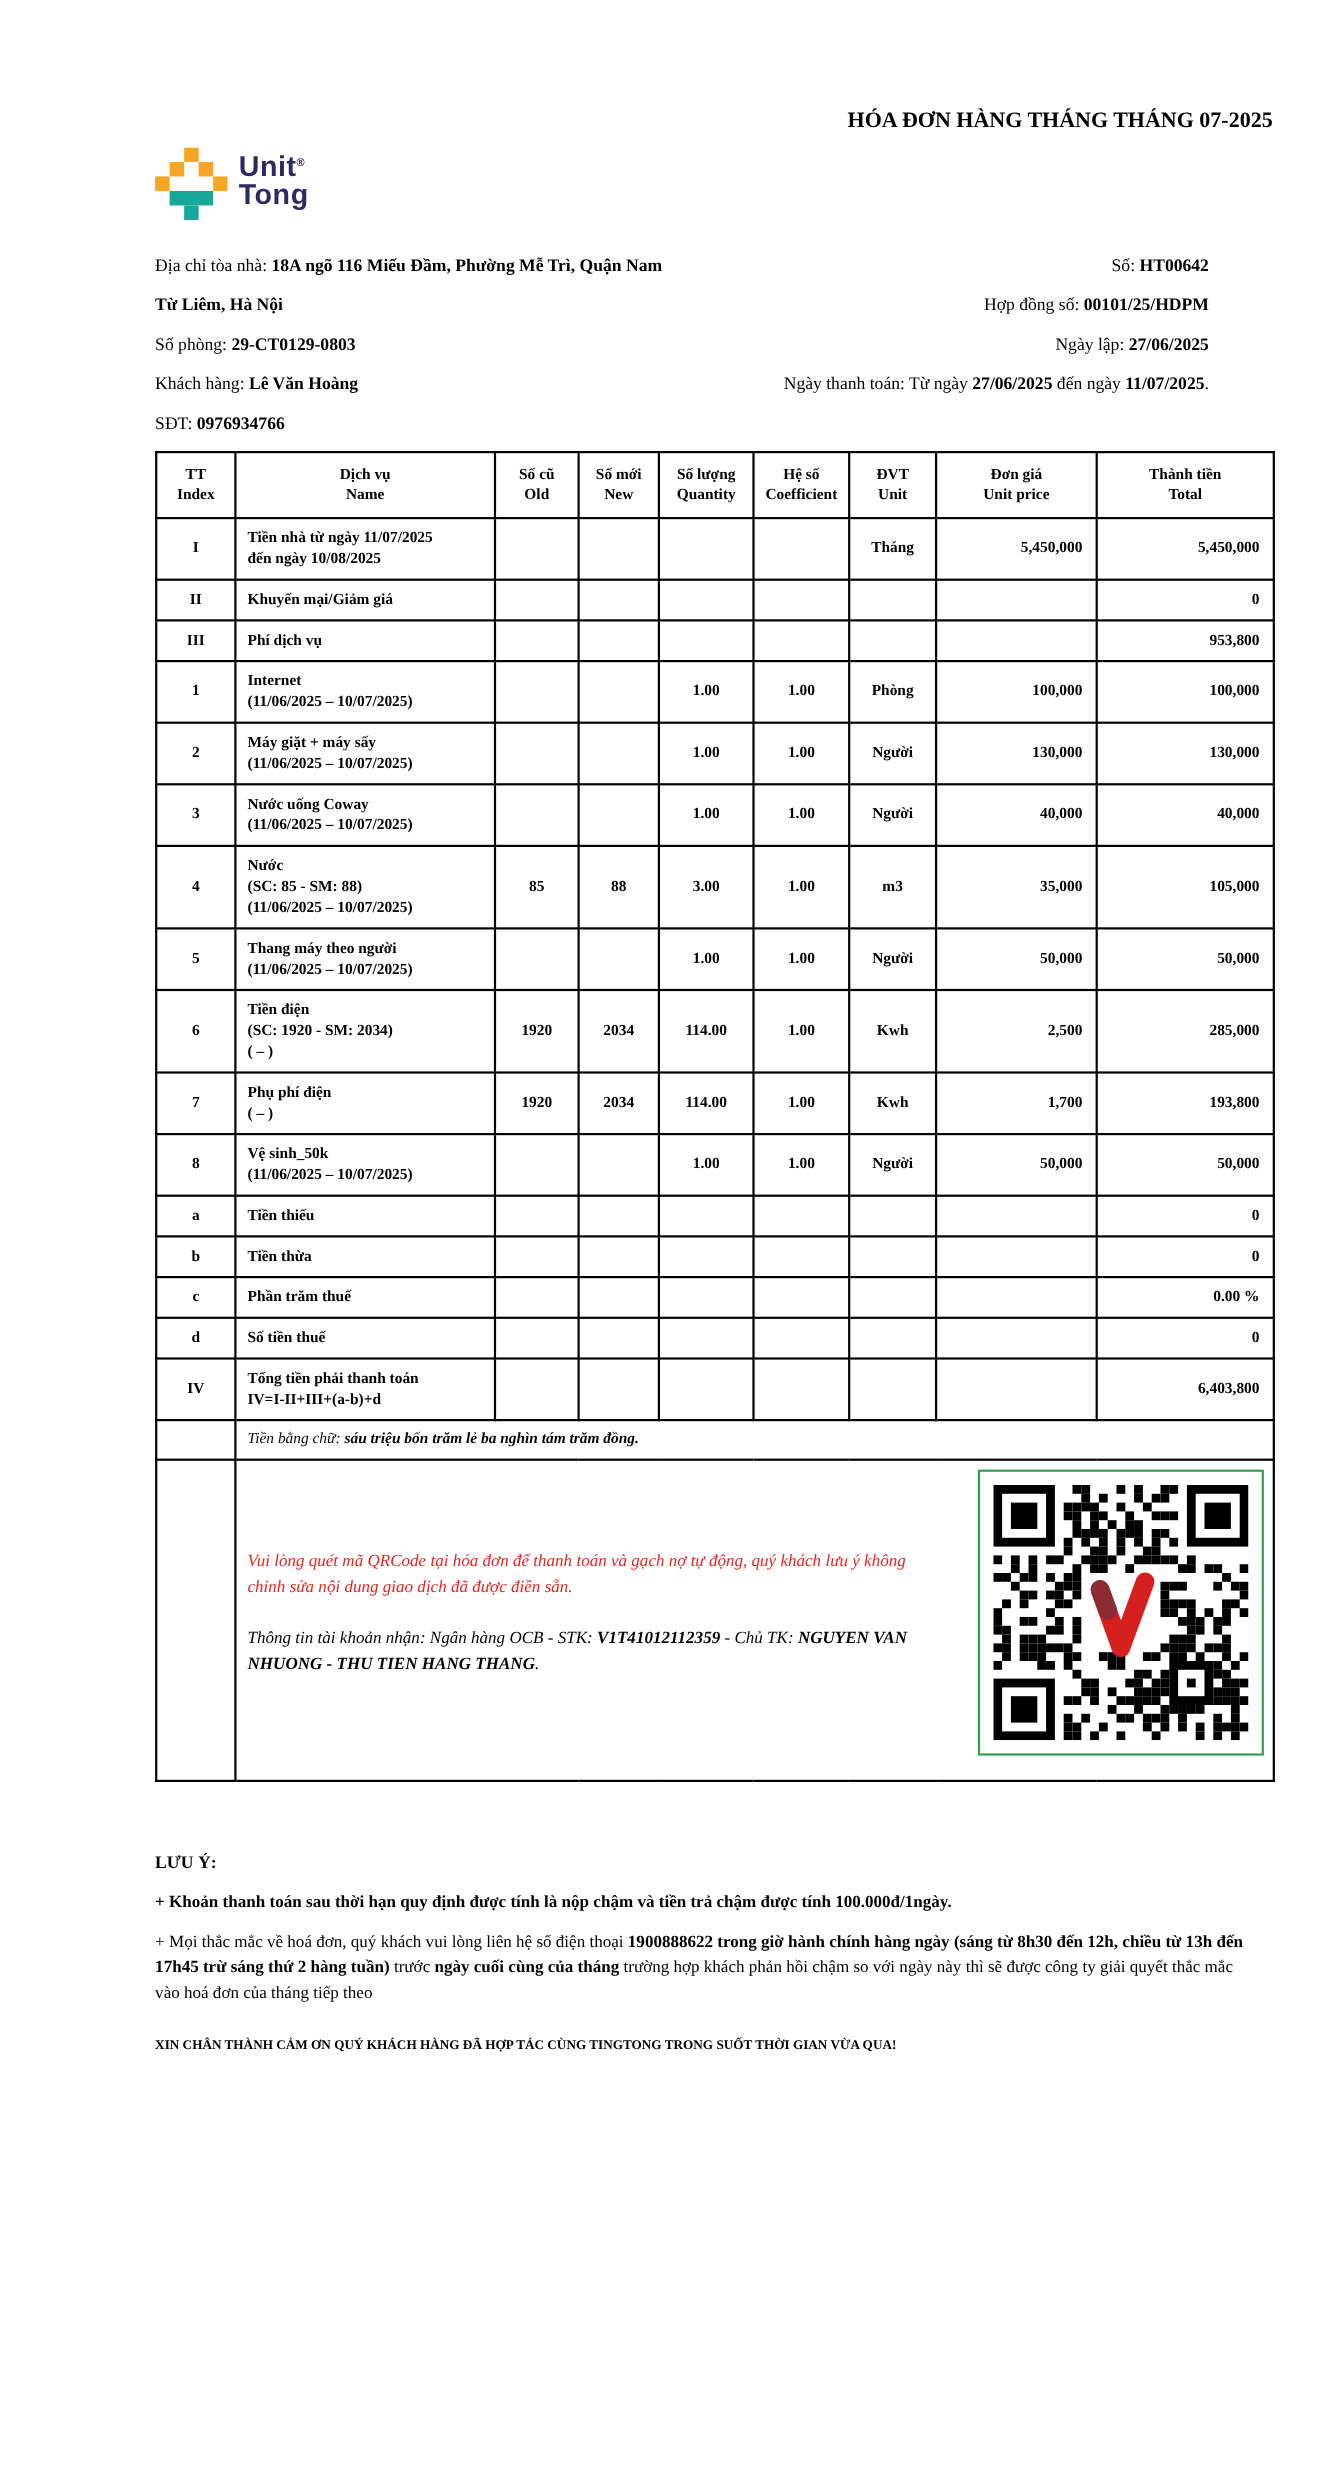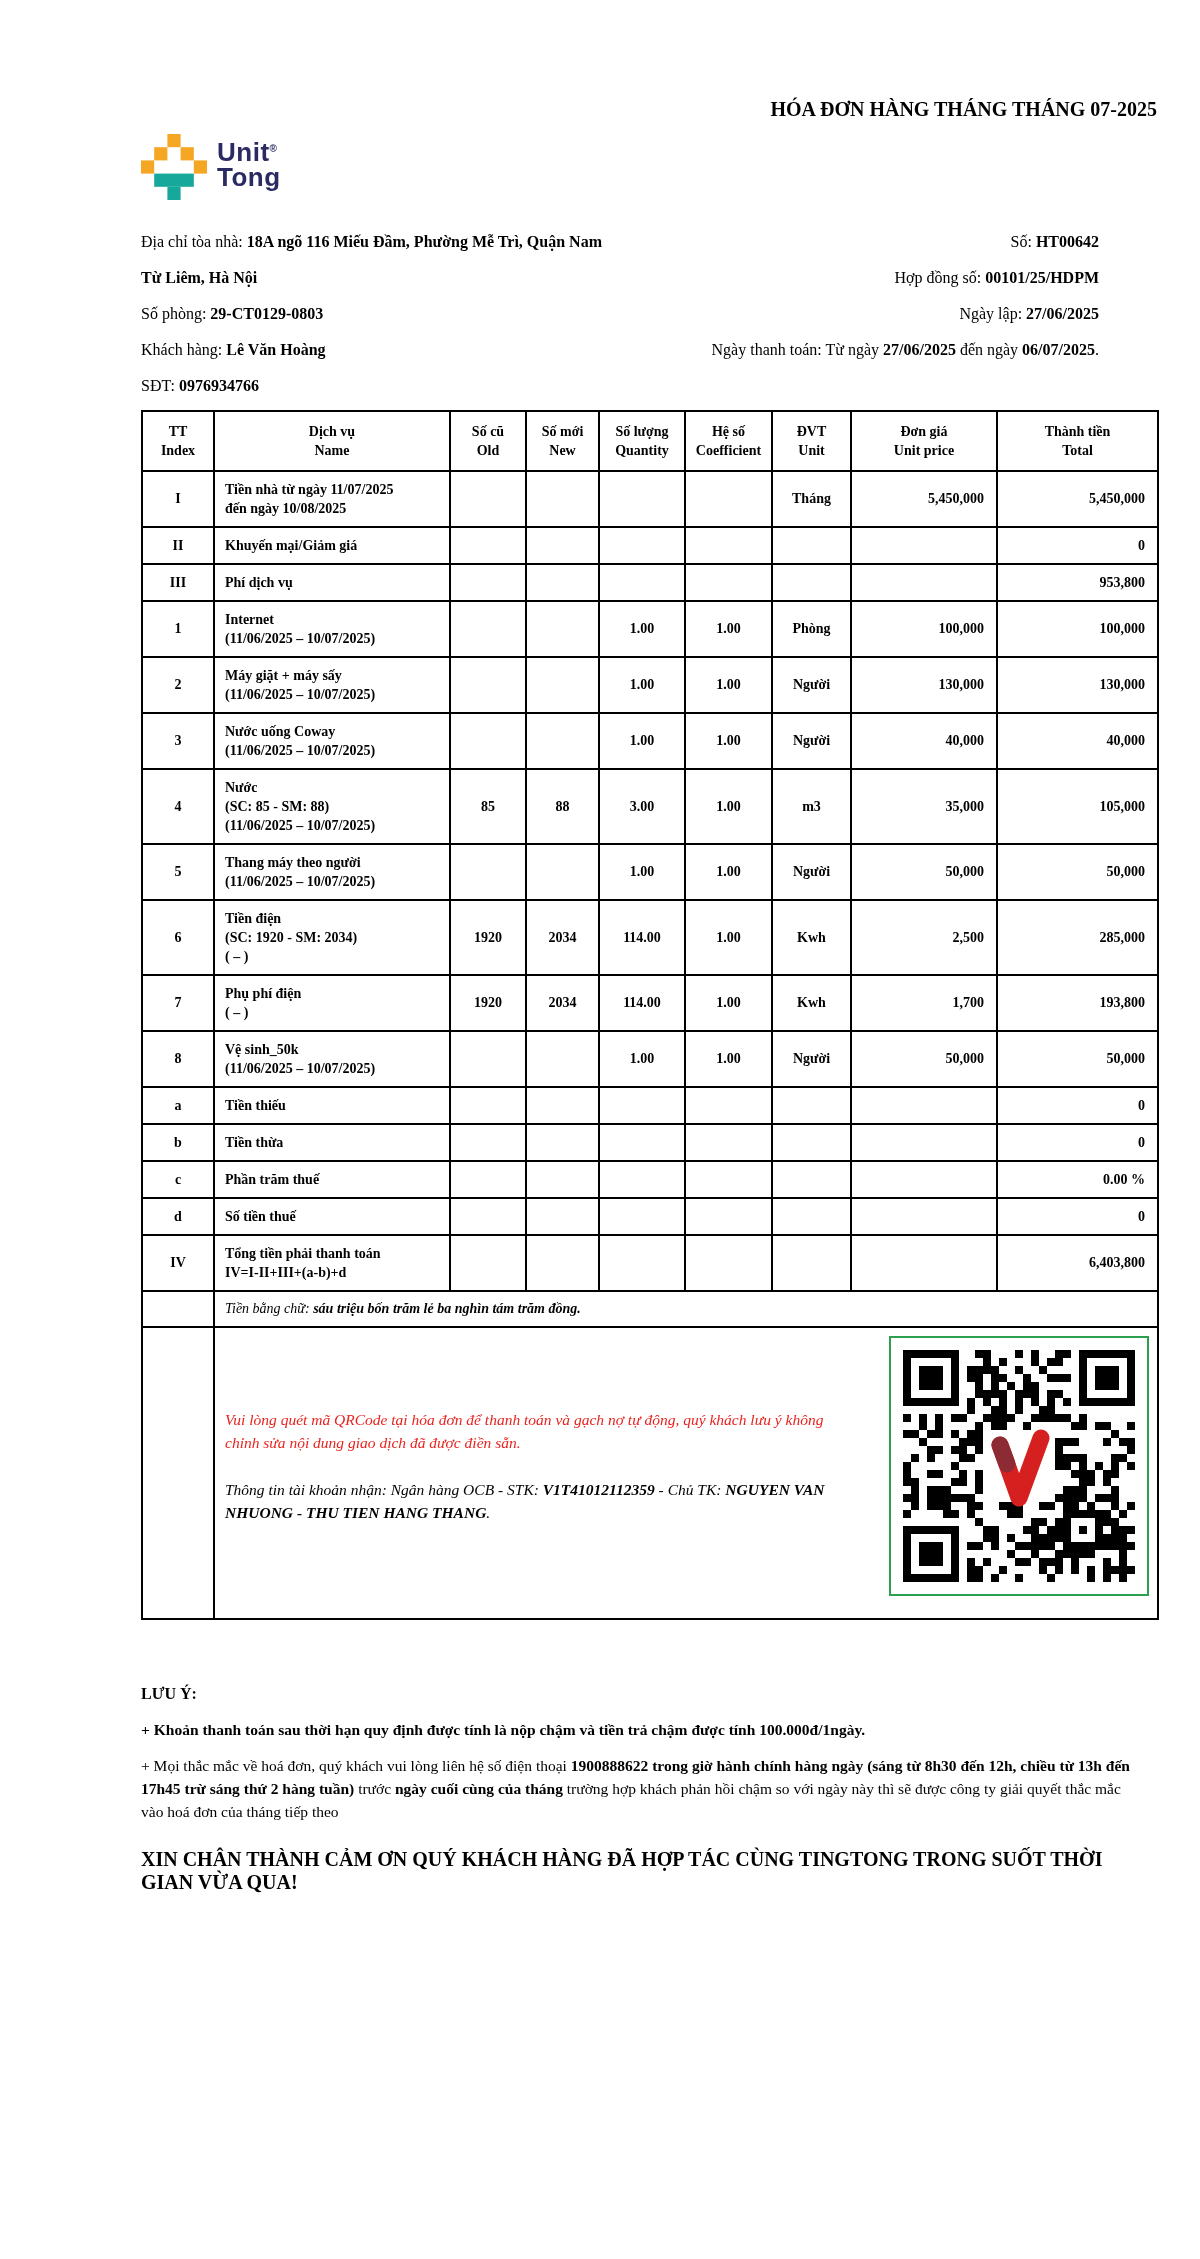--- a/index.html
+++ b/index.html
@@ -48,21 +48,21 @@
   .pay-account{margin-top:24px; color:#000;}
   .pay-account b{font-weight:700;}
   .qr-box{margin:8px 8px 0 auto; border:2px solid var(--qr-green); background:#fff; padding:12px;}
   .qr-box svg{display:block;}
 
   
   .notes{margin-top:62px; font-size:15.5px; line-height:23px; padding-right:10px;}
   .notes-heading{font-weight:700; font-size:16px;}
   .note-p{margin-top:13px;}
   .note-p.bold, .thanks{font-weight:700;}
-  .thanks{margin-top:25px; font-size:20px;}
+  .thanks{margin-top:25px; font-size:12px;}
 </style>
 </head>
 <body>
 
 <div class="page">
 
   <div class="header">
     <div class="logo">
       <svg width="66" height="66" viewBox="0 0 65 65">
         <rect x="26" y="0" width="13" height="13" fill="#F5A623"></rect>
@@ -85,21 +85,21 @@
     <div class="info-left" id="info-left">
         <div class="info-line">Địa chỉ tòa nhà: <b>18A ngõ 116 Miếu Đầm, Phường Mễ Trì, Quận Nam Từ Liêm, Hà Nội</b></div>
         <div class="info-line">Số phòng: <b>29-CT0129-0803</b></div>
         <div class="info-line">Khách hàng: <b>Lê Văn Hoàng</b></div>
         <div class="info-line">SĐT: <b>0976934766</b></div>
       </div>
     <div class="info-right" id="info-right">
         <div class="info-line">Số: <b>HT00642</b></div>
         <div class="info-line">Hợp đồng số: <b>00101/25/HDPM</b></div>
         <div class="info-line">Ngày lập: <b>27/06/2025</b></div>
-        <div class="info-line">Ngày thanh toán: Từ ngày <b>27/06/2025</b> đến ngày <b>06/07/2025</b>.</div>
+        <div class="info-line">Ngày thanh toán: Từ ngày <b>27/06/2025</b> đến ngày <b>11/07/2025</b>.</div>
       </div>
   </div>
 
   <table class="inv">
     <colgroup>
       <col class="c-tt">
         <col class="c-name">
         <col class="c-old">
         <col class="c-new">
         <col class="c-qty">

